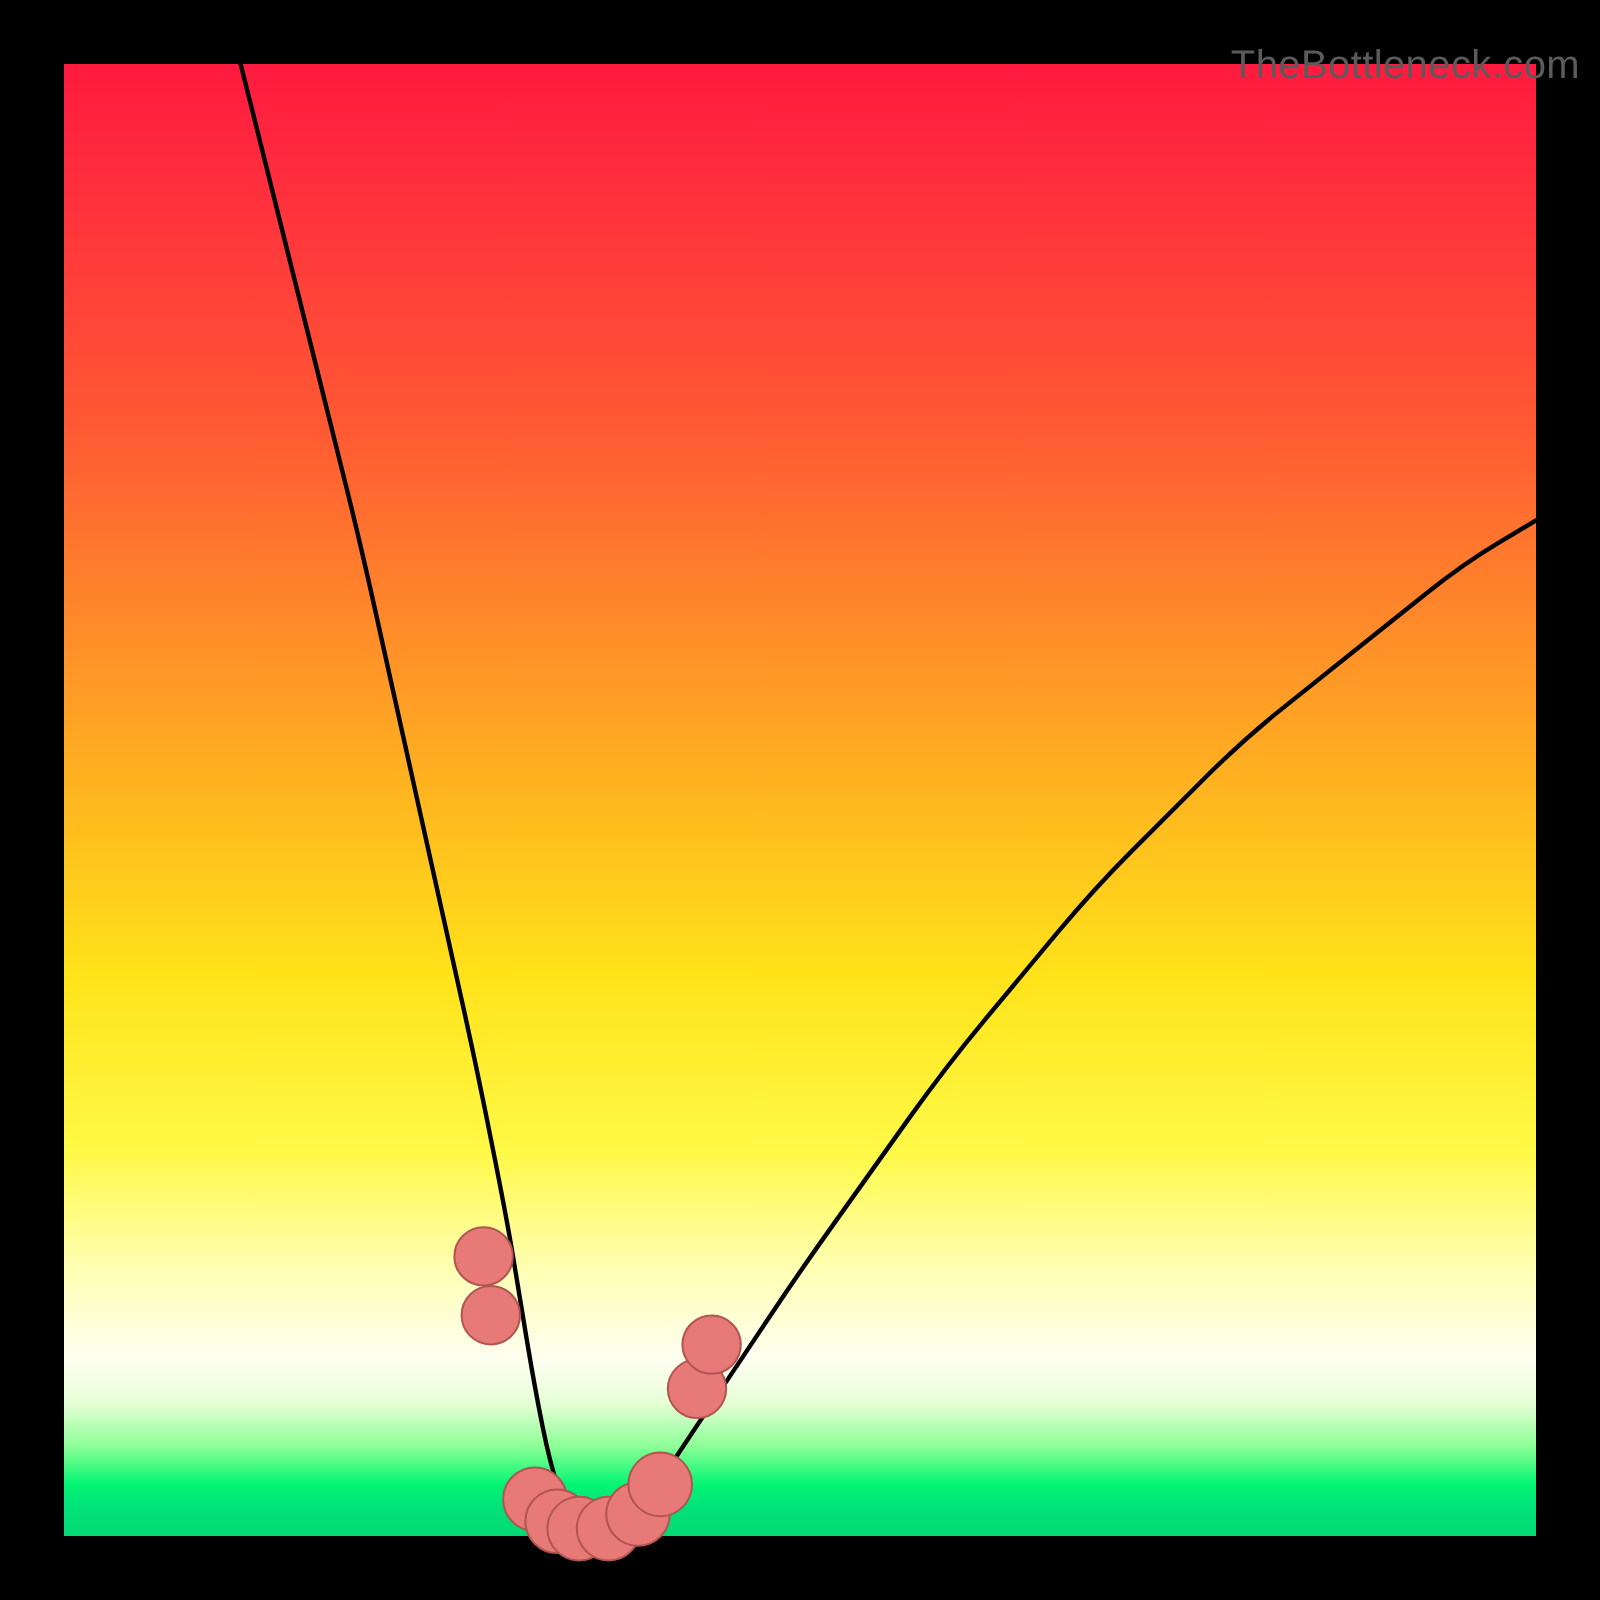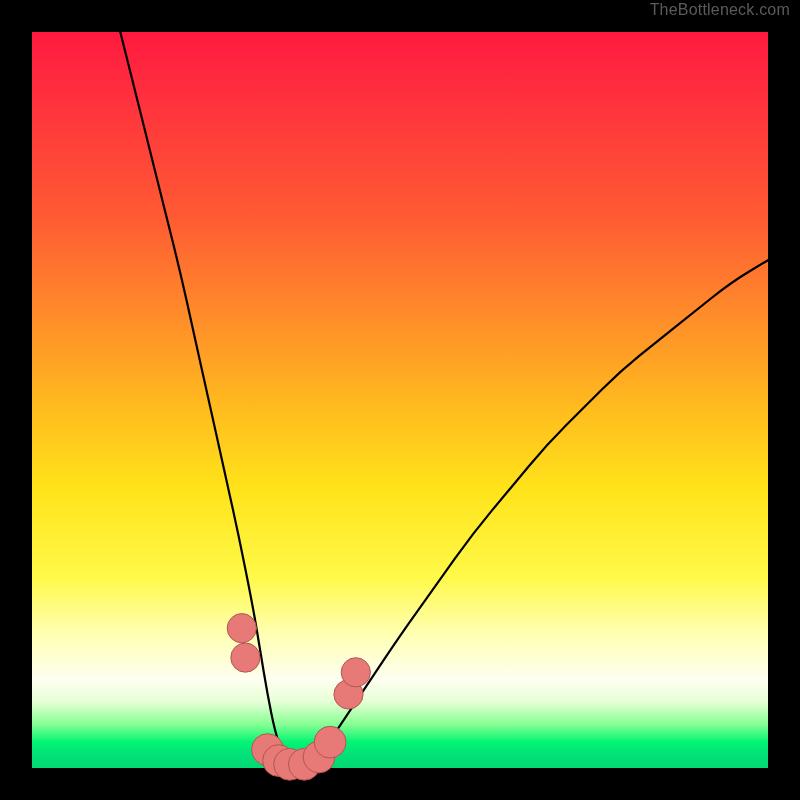--- a/index.html
+++ b/index.html
@@ -38,23 +38,23 @@
       #fefff0 88%,
       #e6ffd6 91%,
       #89ff94 94%,
       #02f573 96.5%,
       #02e27a 98%,
       #02d973 100%
     );
   }
   .watermark {
     position: absolute;
-    top: 1px;
+    top: 22px;
     right: 10px;
-    font-size: 16px;
+    font-size: 20px;
     font-weight: 500;
     color: #5b5b5b;
     font-family: Arial, Helvetica, sans-serif;
     letter-spacing: 0.2px;
   }
   svg.overlay {
     position: absolute;
     left: 0;
     top: 0;
     width: 736px;

